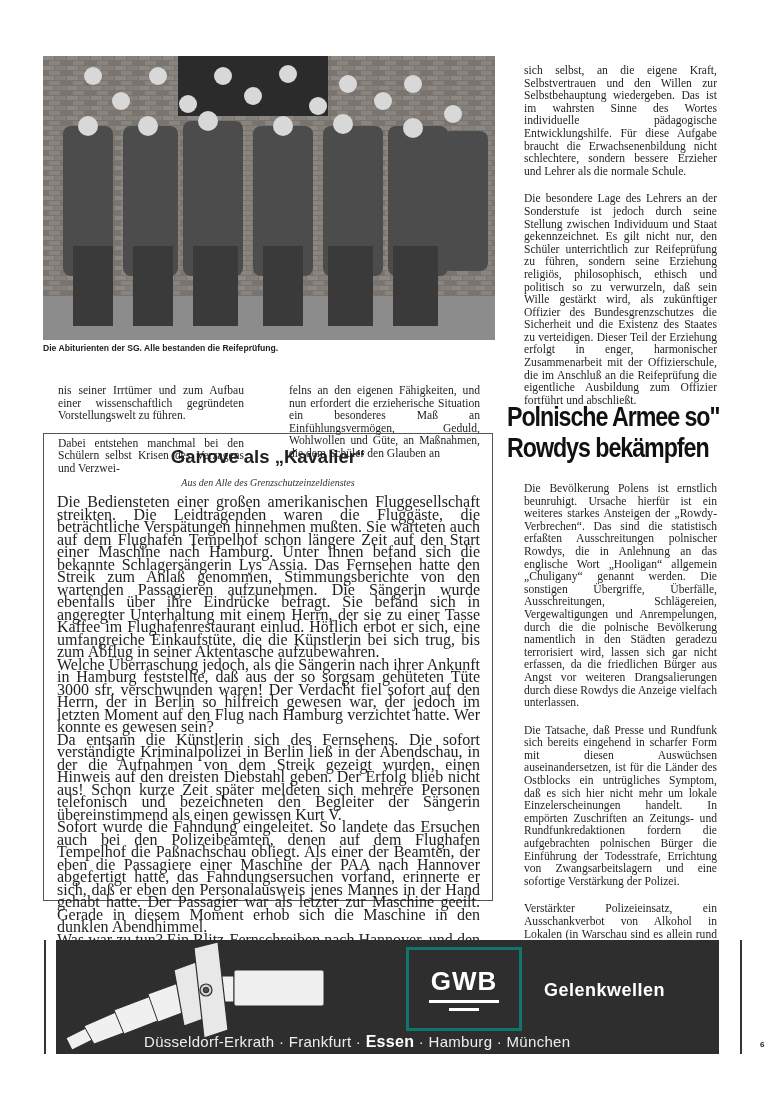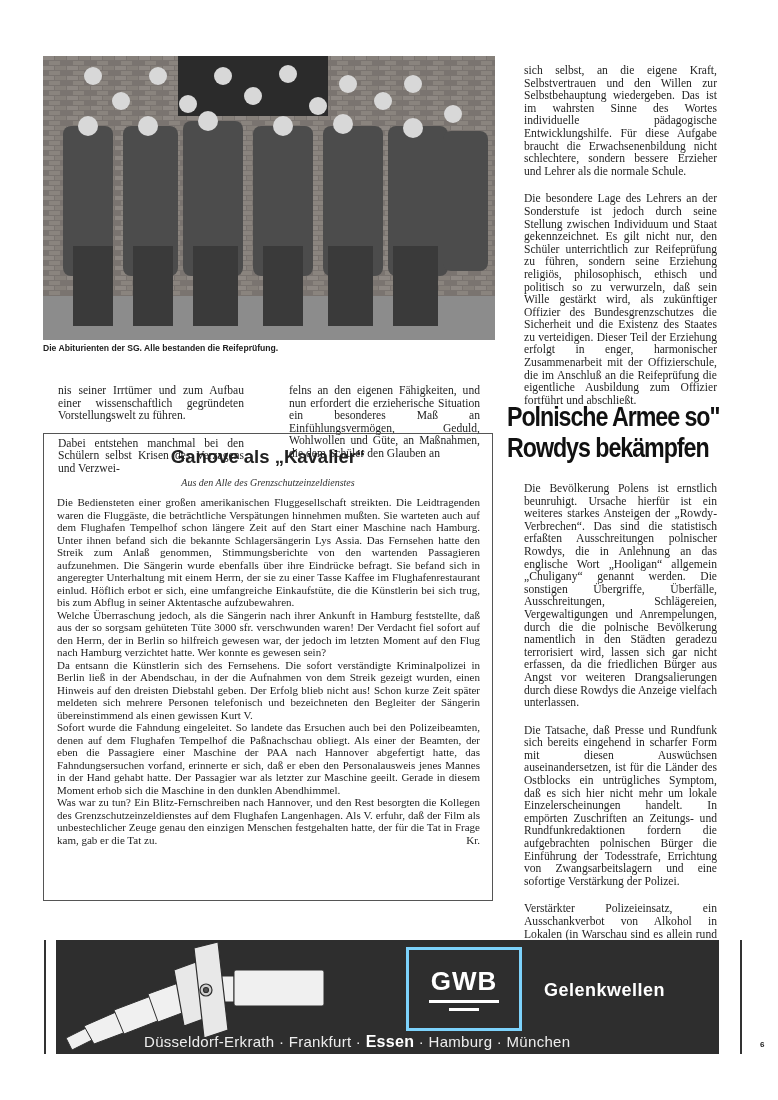--- a/index.html
+++ b/index.html
@@ -15,29 +15,29 @@
   .col-left-a { left: 43px; top: 370px; width: 216px; }
   .col-left-b { left: 274px; top: 370px; width: 221px; }
   .col-right-top { left: 509px; top: 50px; width: 223px; }
   .col-right-bottom { left: 509px; top: 468px; width: 223px; }
 
   .headline { position: absolute; left: 507px; top: 402px; width: 230px; font-family: "Liberation Sans", sans-serif; font-weight: bold; font-size: 27px; line-height: 31px; letter-spacing: -1.2px; transform: scaleX(0.86); transform-origin: left top; color: #111; white-space: nowrap; }
 
   .box { position: absolute; left: 43px; top: 433px; width: 450px; height: 468px; border: 1px solid #555; box-sizing: border-box; }
   .box-title { position: absolute; left: 0; right: 0; top: 12px; text-align: center; font-family: "Liberation Sans", sans-serif; font-weight: bold; font-size: 18.5px; color: #222; }
   .box-subtitle { position: absolute; left: 0; right: 0; top: 43px; text-align: center; font-family: "Liberation Serif", serif; font-style: italic; font-size: 10px; color: #333; }
-  .box-body { position: absolute; left: 13px; right: 12px; top: 62px; font-family: "Liberation Serif", serif; font-size: 11px; line-height: 12.5px; text-align: justify; color: #1e1e1e; }
+  .box-body { position: absolute; left: 13px; right: 12px; top: 62px; font-family: "Liberation Serif", serif; font-size: 16px; line-height: 12.5px; text-align: justify; color: #1e1e1e; }
   .box-body p { margin: 0; }
   .sig { float: right; }
 
   .ad { position: absolute; left: 56px; top: 940px; width: 663px; height: 114px; background: #2e2e2e; overflow: hidden; }
   .ad-rule-left { position: absolute; left: 44px; top: 940px; width: 2px; height: 114px; background: #333; }
   .ad-rule-right { position: absolute; left: 740px; top: 940px; width: 2px; height: 114px; background: #333; }
   .ad-shaft { position: absolute; left: 0; top: 0; width: 270px; height: 114px; }
-  .logo-box { position: absolute; left: 350px; top: 7px; width: 116px; height: 84px; border: 3px solid #7dd3fc; box-sizing: border-box; }
+  .logo-box { position: absolute; left: 350px; top: 7px; width: 116px; height: 84px; border: 3px solid #0f766e; box-sizing: border-box; }
   .logo-text { position: absolute; left: 0; right: 0; top: 16px; text-align: center; font-family: "Liberation Sans", sans-serif; font-weight: bold; font-size: 26px; color: #fff; letter-spacing: 1px; }
   .logo-underline { position: absolute; left: 20px; right: 20px; top: 50px; height: 3px; background: #fff; }
   .logo-underline2 { position: absolute; left: 40px; right: 40px; top: 58px; height: 3px; background: #fff; }
   .ad-product { position: absolute; left: 488px; top: 40px; font-family: "Liberation Sans", sans-serif; font-weight: bold; font-size: 18px; color: #fff; letter-spacing: 0.5px; }
   .ad-cities { position: absolute; left: 88px; top: 93px; font-family: "Liberation Sans", sans-serif; font-size: 15px; color: #eee; white-space: nowrap; letter-spacing: 0.3px; }
   .ad-cities .bold { font-weight: bold; font-size: 16px; color: #fff; }
   .page-number { position: absolute; left: 760px; top: 1040px; font-family: "Liberation Sans", sans-serif; font-weight: bold; font-size: 8px; color: #222; }
 </style>
 </head>
 <body>

